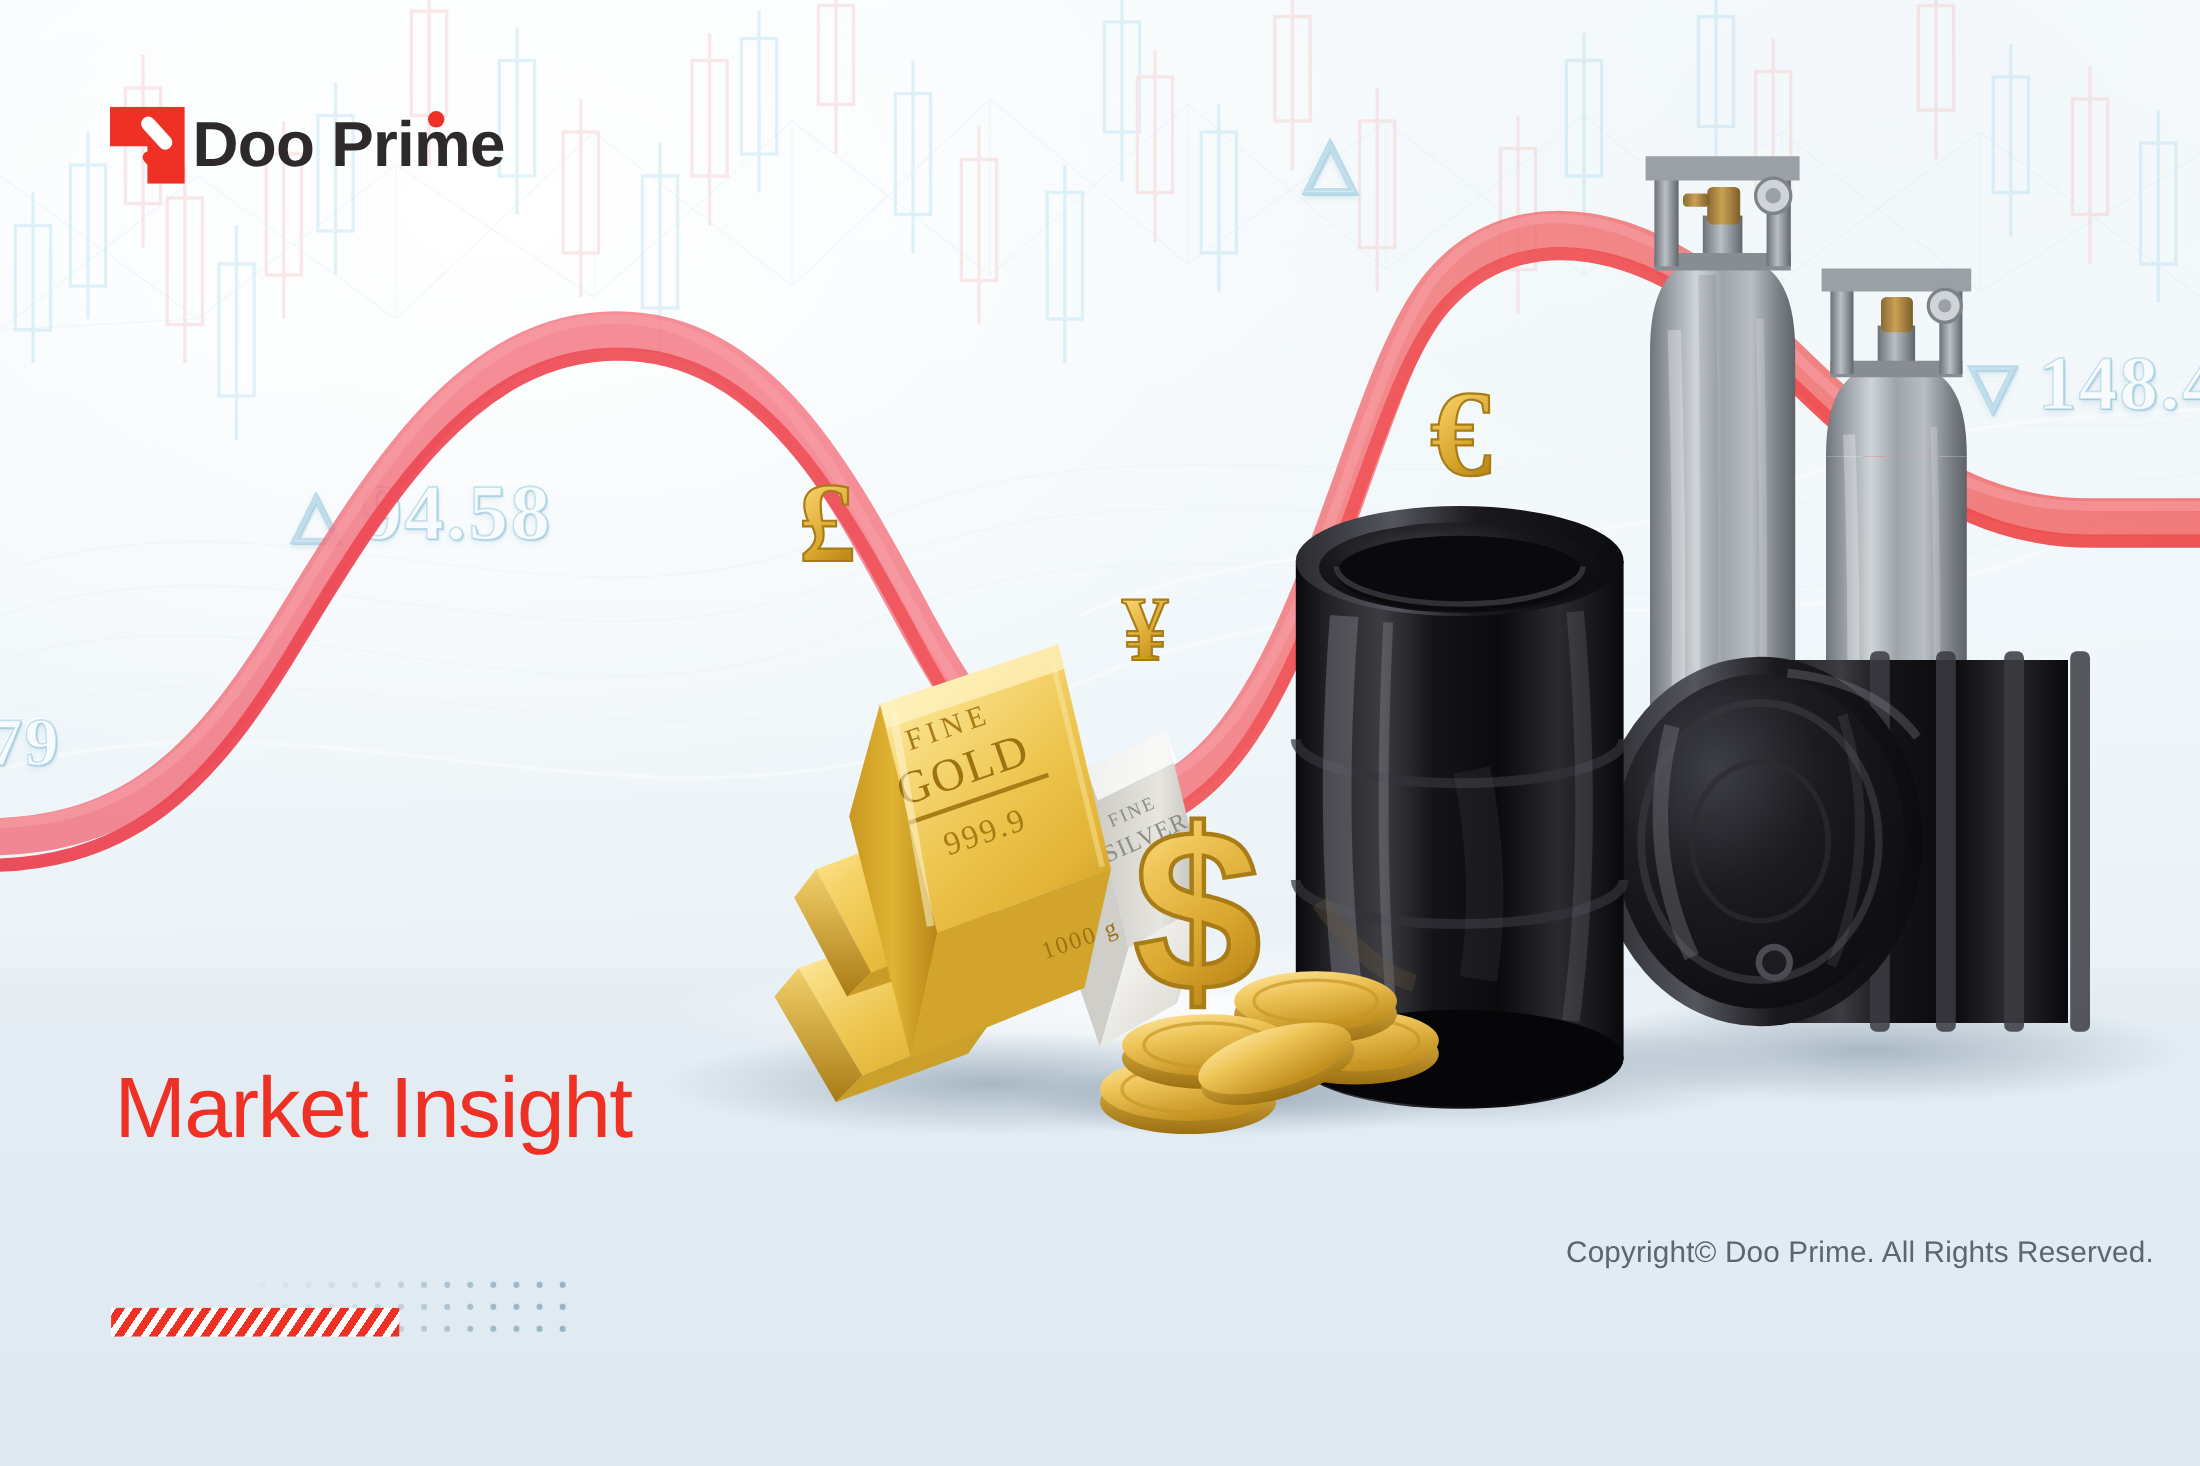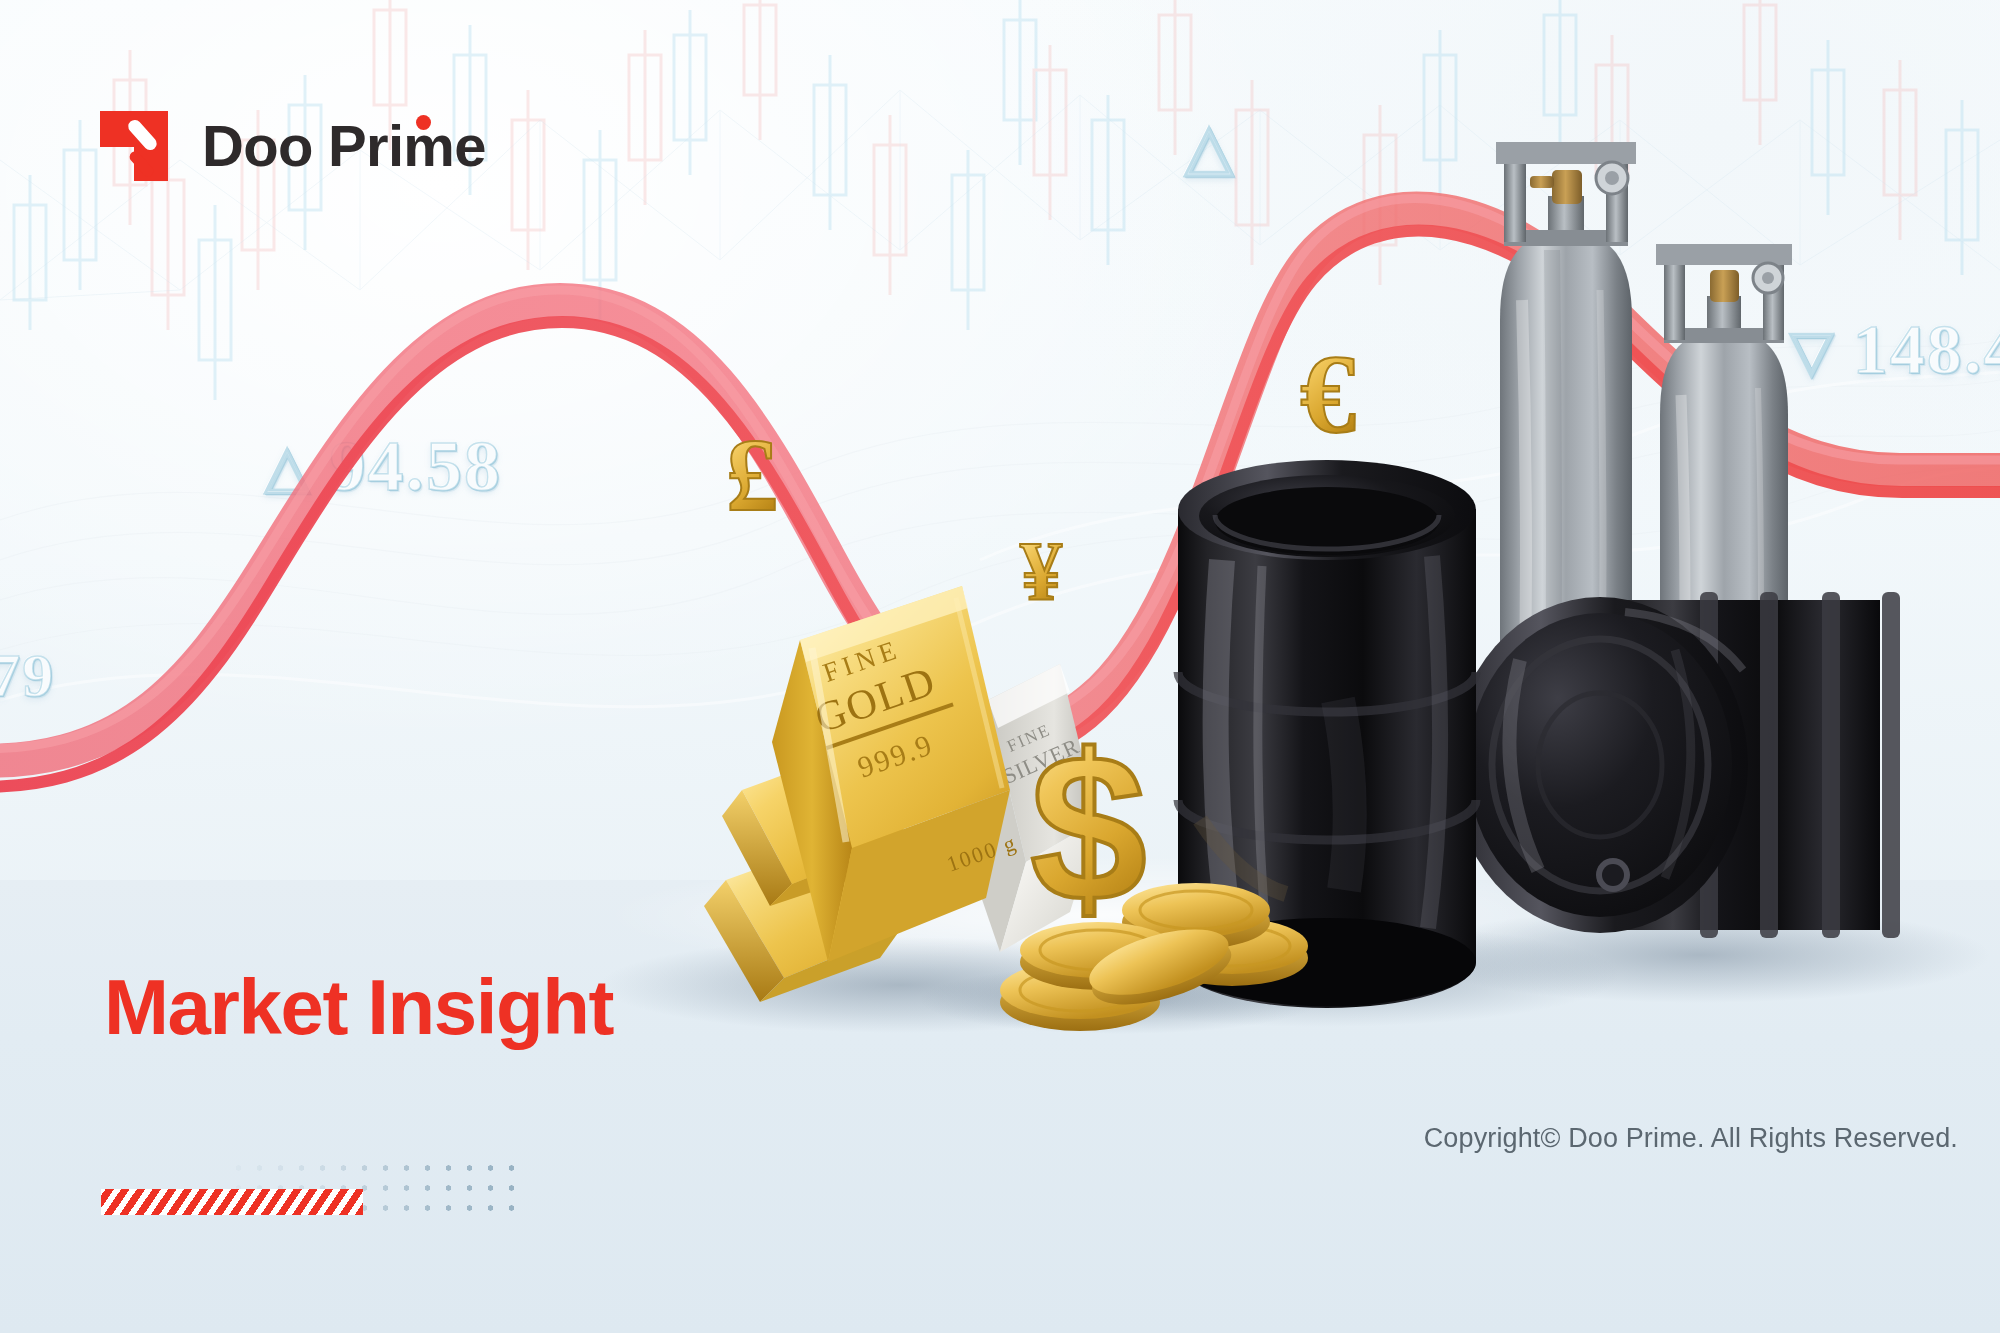--- a/index.html
+++ b/index.html
@@ -57,38 +57,38 @@
   .num-197{ left:1185px; top:110px;  font-size:78px; }
   .num-94 { left:265px;  top:425px;  font-size:72px; }
   .num-148{ left:1790px; top:310px;  font-size:70px; }
   .num-179{ left:-28px;  top:640px;  font-size:62px; }
 
   
   .waves{ position:absolute; inset:0; }
 
   
   .logo{
-    position:absolute; left:100px; top:111px;
-    display:flex; align-items:center; gap:34px;
+    position:absolute; left:100px; top:97px;
+    display:flex; align-items:center; gap:7px;
   }
   .logo-mark{ position:relative; width:68px; height:70px; }
   .logo-word{
     font-size:58px; font-weight:700; color:#2e2a2b;
     letter-spacing:-.012em; line-height:1; white-space:nowrap;
     position:relative;
   }
   .logo-dot{
     position:absolute; width:15px; height:15px; border-radius:50%;
     background:#ee3124; right:55px; top:-2px;
   }
 
   
   .headline{
     position:absolute; left:104px; top:968px;
-    font-size:78px; font-weight:700; color:#ee3124;
+    font-size:78px; font-weight:400; color:#ee3124;
     letter-spacing:-.018em; line-height:1;
     white-space:nowrap;
   }
   .subhead{
     position:absolute; left:104px; top:1083px;
     font-size:41px; font-weight:400; color:#2e3338;
     letter-spacing:-.006em; line-height:1;
     white-space:nowrap;
   }
 

